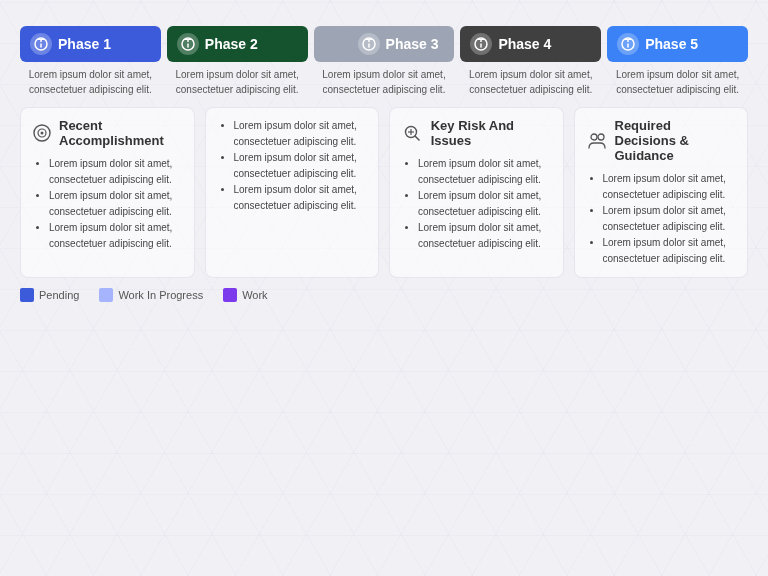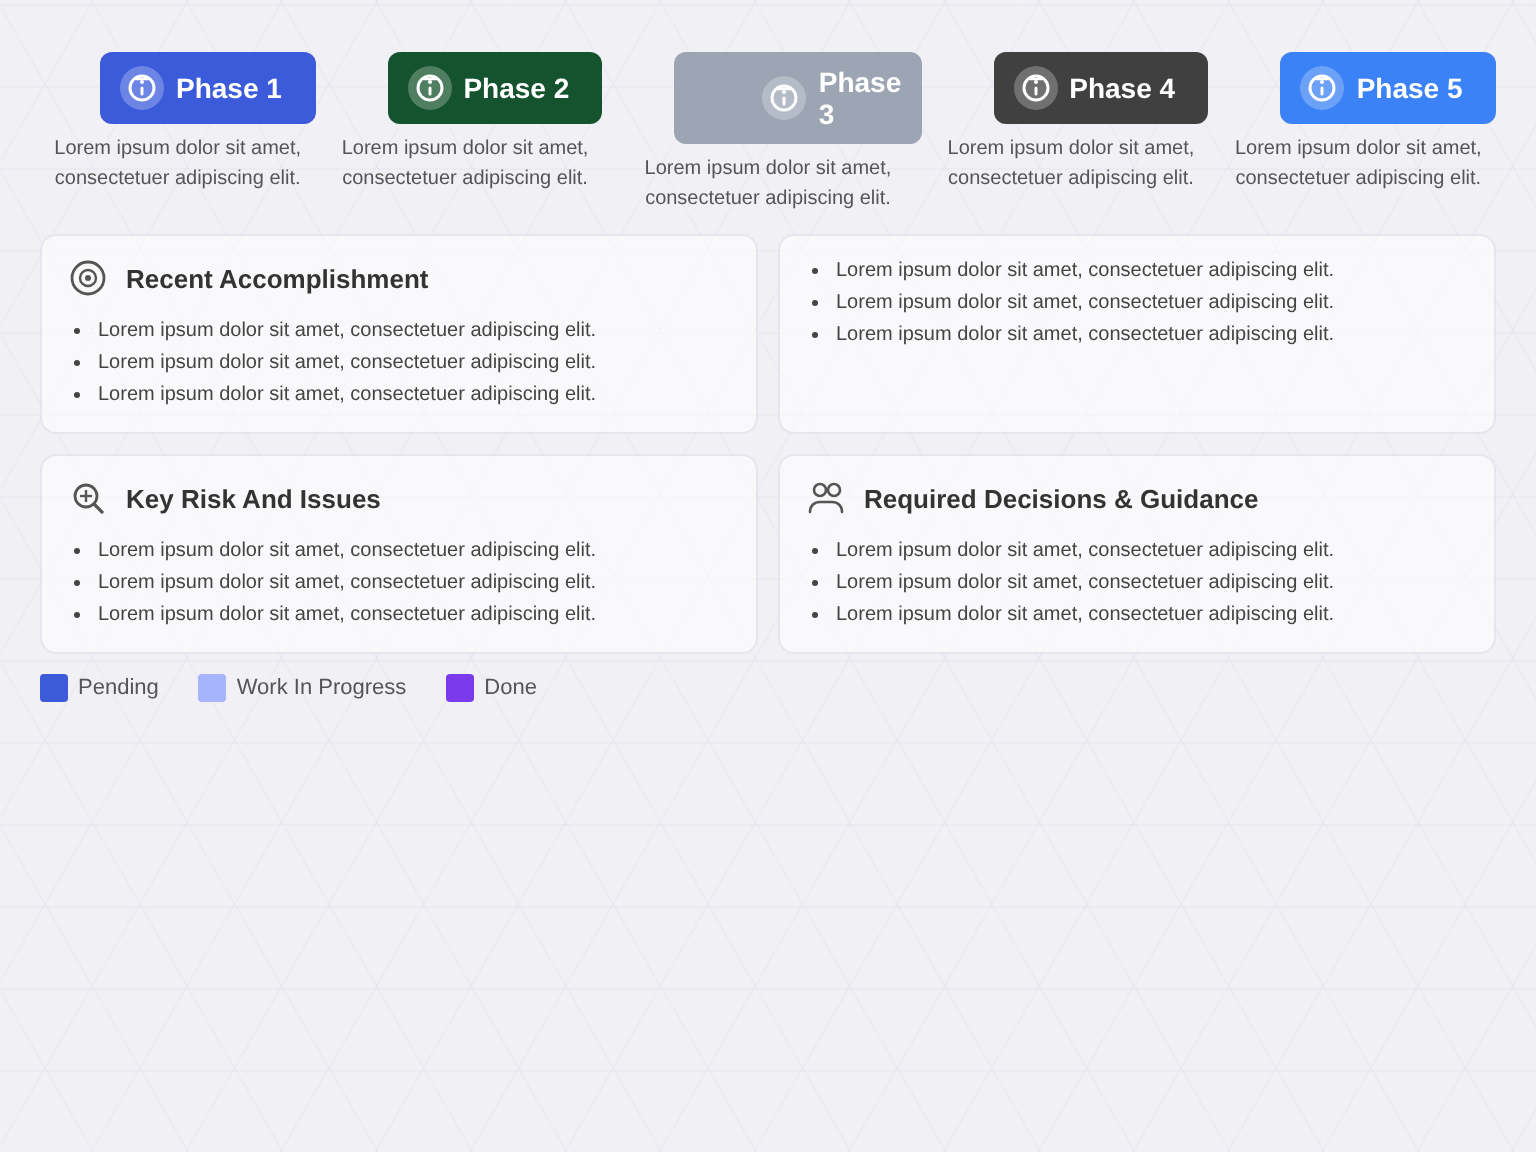--- a/index.html
+++ b/index.html
@@ -52,21 +52,20 @@
     .phase-badge {
       display: flex;
       align-items: center;
       gap: 6px;
       padding: 7px 10px;
       border-radius: 6px;
       color: white;
       font-weight: 700;
       font-size: 14px;
       margin-bottom: 6px;
-      margin-left: 30px;
     }
     .phase-badge.blue { background: #3b5bdb; }
     .phase-badge.blue-light { background: #14532d; }
     .phase-badge.gray { background: #9da5b4; padding-left: 44px; }
     .phase-badge.purple { background: #404040; }
     .phase-badge.purple2 { background: #3b82f6; }
     .phase-icon {
       width: 22px;
       height: 22px;
       background: rgba(255,255,255,0.25);
@@ -80,21 +79,21 @@
     .phase-text-block {
       font-size: 10px;
       color: #555;
       line-height: 1.45;
       text-align: center;
       padding: 0 2px;
     }
     
     .bottom-grid {
       display: grid;
-      grid-template-columns: 1fr 1fr;
+      grid-template-columns: 1fr 1fr 1fr 1fr;
       gap: 10px;
       margin-top: 4px;
     }
     .section-card {
       background: rgba(255,255,255,0.6);
       border-radius: 8px;
       padding: 10px 12px;
       border: 1px solid rgba(200,200,220,0.4);
     }
     .section-header {
@@ -294,16 +293,16 @@
       <div class="legend-item">
     <div class="legend-box blue"></div>
     <span>Pending</span>
   </div>
       <div class="legend-item">
     <div class="legend-box light-blue"></div>
     <span>Work In Progress</span>
   </div>
       <div class="legend-item">
     <div class="legend-box purple"></div>
-    <span>Done</span>
+    <span>Work</span>
   </div>
     </div>
 </div>
 
 </body></html>

